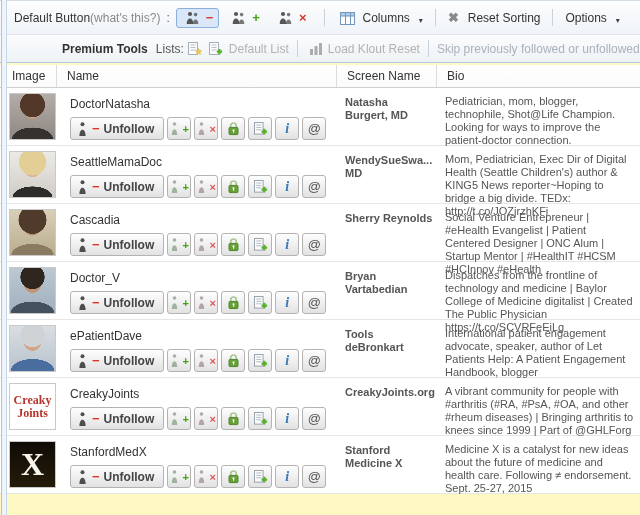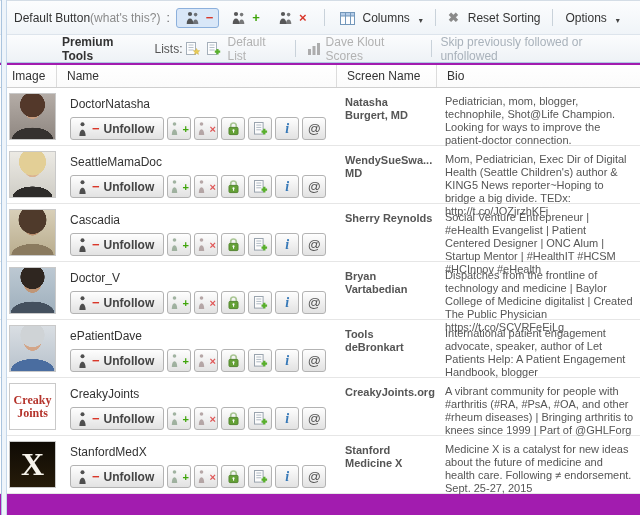--- a/index.html
+++ b/index.html
@@ -1,17 +1,17 @@
 <!DOCTYPE html>
 <html><head>
 <meta charset="utf-8">
 <style>
   html,body{margin:0;padding:0;}
   body{font-family:"Liberation Sans","DejaVu Sans",sans-serif;background:#fff;}
-  #app{position:relative;width:640px;height:515px;overflow:hidden;background:#a21caf;}
+  #app{position:relative;width:640px;height:515px;overflow:hidden;background:#fef9c3;}
 
   
   .left-edge{position:absolute;left:1px;top:0;bottom:0;width:4px;
     border-left:1px solid #aac4de;border-right:1px solid #c6d8ea;background:#eef4fa;z-index:5;}
 
   
   .toolbar{display:flex;align-items:center;padding-left:14px;box-sizing:border-box;}
   .toolbar1{height:35px;background:linear-gradient(#fcfdfe,#f0f4f8);
     border-top:1px solid #d4dde6;border-bottom:1px solid #dde4ec;}
   .toolbar2{height:28px;background:linear-gradient(#fbfcfd,#eef2f6);border-bottom:1px solid #afc9e2;}
@@ -209,21 +209,21 @@
 
     <span class="mini-icon">
       <svg width="14" height="13" viewBox="0 0 14 13">
           <g fill="#a0a0a0">
             <rect x="1" y="7" width="3" height="6"></rect>
             <rect x="5.5" y="4" width="3" height="9"></rect>
             <rect x="10" y="1" width="3" height="12"></rect>
           </g>
         </svg>
     </span>
-    <span class="disabled-label" style="margin-left:2px;">Dave Klout Scores</span>
+    <span class="disabled-label" style="margin-left:2px;">Load Klout Reset</span>
 
     <span class="vsep"></span>
 
     <span class="skip-label">Skip previously followed or unfollowed</span>
   </div>
 
   <div class="tablewrap">
     <div class="col-header">
       <div class="hcell">Image</div>
       <div class="hcell">Name</div>

